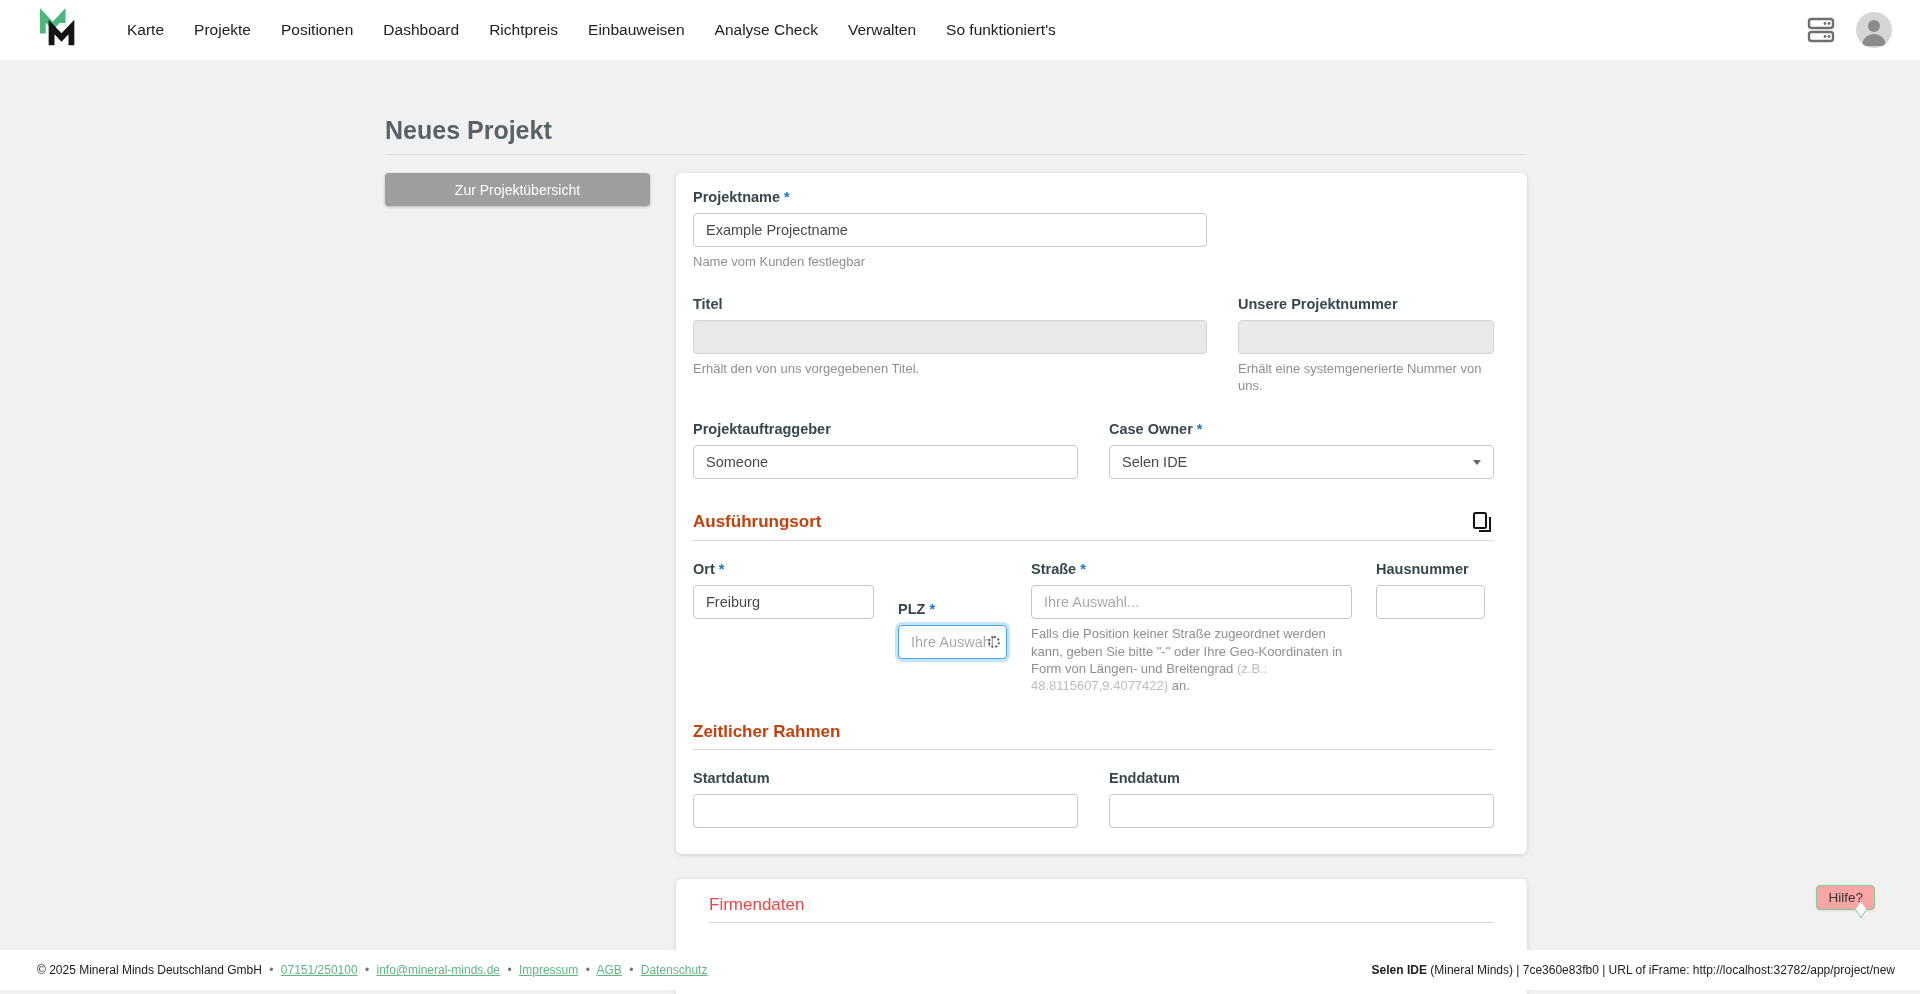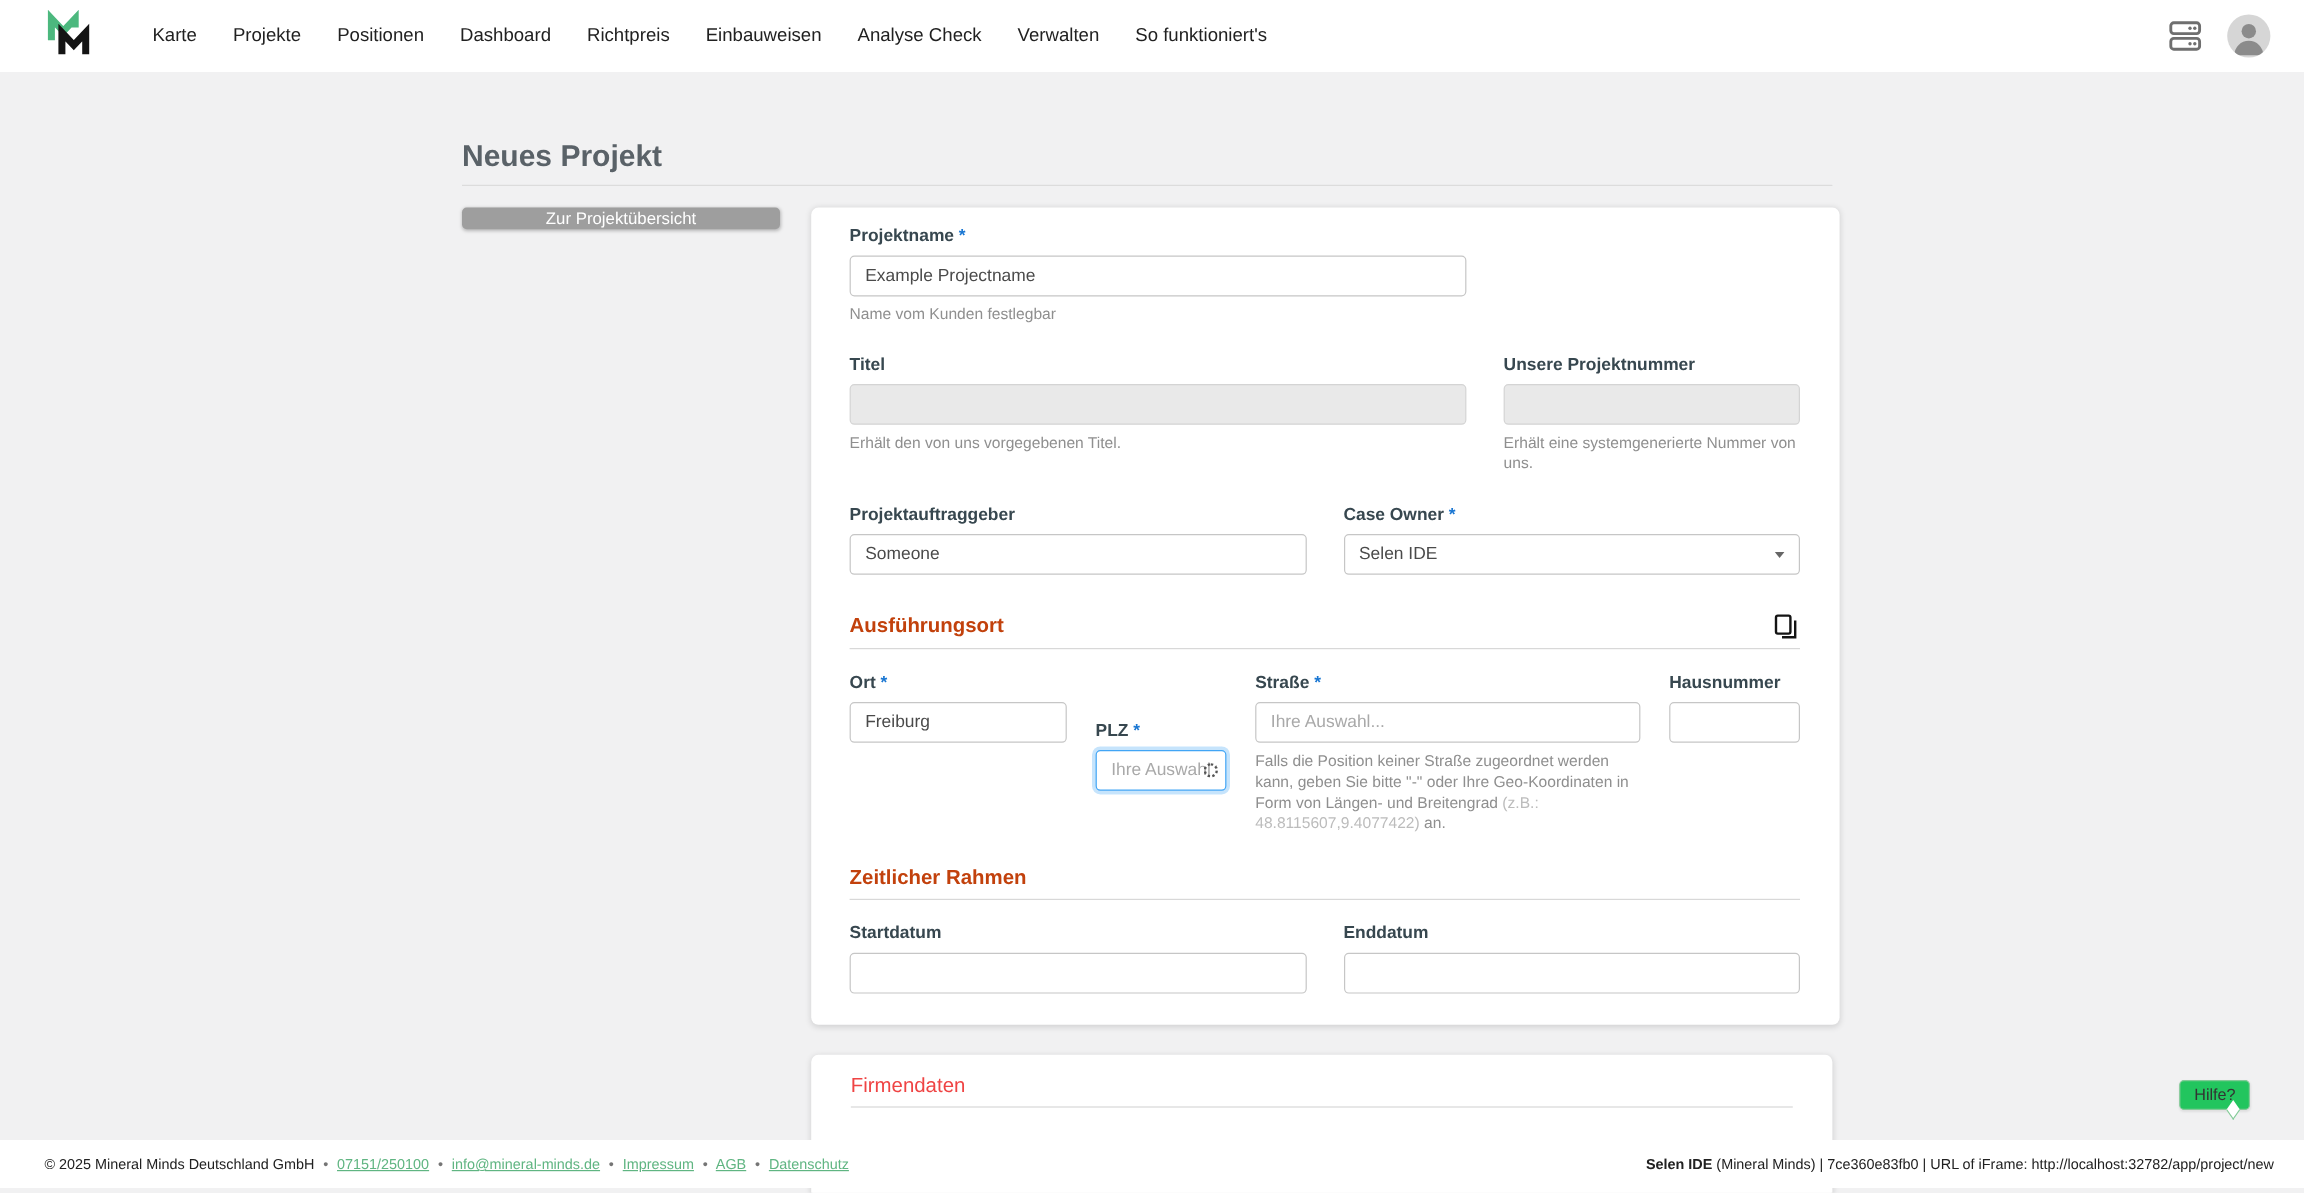--- a/index.html
+++ b/index.html
@@ -23,29 +23,29 @@
   .server-icon { width: 30px; height: 30px; cursor: pointer; }
   .avatar { width: 36px; height: 36px; border-radius: 50%; background: #d6d6d6; overflow: hidden; cursor: pointer; }
 
   
   .content { margin-left: 385px; width: 1142px; padding-top: 56px; }
   .page-title { font-size: 25px; font-weight: bold; color: #5a6268; padding-bottom: 9px; border-bottom: 1px solid #dcdcdc; }
 
   .body-row { display: flex; align-items: flex-start; gap: 26px; margin-top: 18px; }
   .left-col { width: 265px; flex: none; }
   .btn-gray {
-    width: 100%; height: 18px; background: #9e9e9e; color: #fff; border: none;
+    width: 100%; height: 33px; background: #9e9e9e; color: #fff; border: none;
     border-radius: 4px; font-size: 14px; font-family: inherit; cursor: pointer;
     box-shadow: 0 1px 3px rgba(0,0,0,.25);
   }
 
   .card {
     flex: 1; background: #fff; border-radius: 6px;
     box-shadow: 0 1px 5px rgba(0,0,0,.14);
-    padding: 16px 33px 26px 32px;
+    padding: 16px 33px 26px 17px;
   }
   .card2 {
     background: #fff; border-radius: 6px; box-shadow: 0 1px 5px rgba(0,0,0,.14);
     margin: 25px 0 0 291px; padding: 16px 33px; height: 120px;
   }
 
   .form-row { display: flex; gap: 31px; }
   .mb1 { margin-bottom: 26px; }
   .mb2 { margin-bottom: 27px; }
   .w-lg { width: 514px; flex: none; }
@@ -84,21 +84,21 @@
 
   .rel { position: relative; }
   .input.focused { border: 1px solid #42a5f5; box-shadow: 0 0 0 3px rgba(66,165,245,.3); }
   .spinner {
     position: absolute; right: 7px; top: 11px; width: 12px; height: 12px;
     border: 2px dotted #555; border-radius: 50%; display: inline-block;
   }
 
   
   .help-bubble {
-    position: fixed; right: 45px; bottom: 69px; background: #22c55e;
+    position: fixed; right: 45px; bottom: 84px; background: #fca5a5;
     border: 1px solid #82ca97; border-radius: 4px; padding: 4px 11px;
     font-size: 13.5px; color: #333; cursor: pointer; z-index: 20;
     box-shadow: 0 1px 2px rgba(0,0,0,.08);
   }
   .help-bubble .tail {
     position: absolute; right: 8px; bottom: -6px; width: 10px; height: 10px;
     background: #fff; border-right: 1px solid #82ca97; border-bottom: 1px solid #82ca97;
     transform: rotate(45deg) skew(10deg, 10deg);
   }
 

